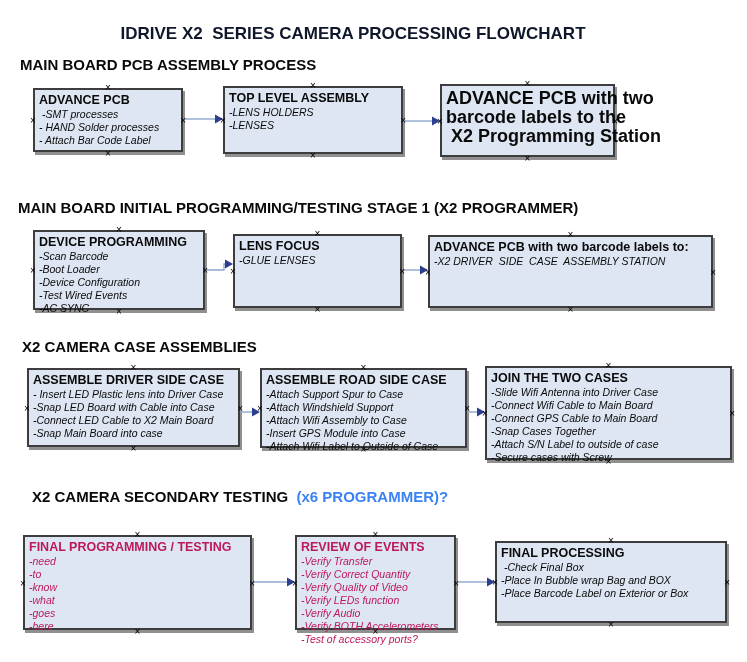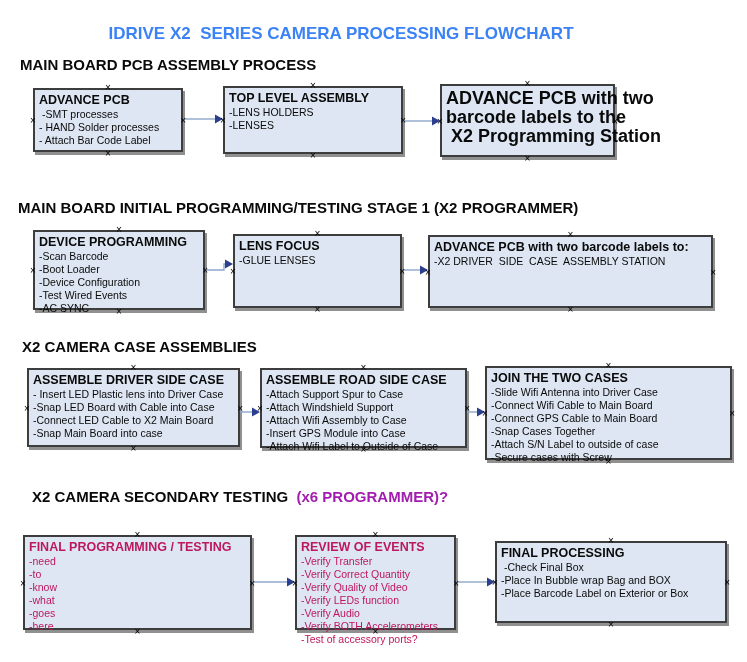--- a/index.html
+++ b/index.html
@@ -5,43 +5,43 @@
   html,body{margin:0;padding:0;background:#ffffff;}
   #canvas{
     position:relative;
     width:747px;height:662px;
     background:#ffffff;
     font-family:"Liberation Sans", sans-serif;
     color:#0a0a0a;
     overflow:hidden;
   }
   #chart-title{
-    position:absolute;left:96px;top:24px;width:490px;
+    position:absolute;left:108px;top:24px;width:490px;
     text-align:center;font-weight:bold;font-size:17px;
-    white-space:pre;color:#3b82f6;
+    white-space:pre;color:#0f172a;
   }
   .section-heading{
     position:absolute;font-weight:bold;font-size:15px;
     color:#0a0a0a;white-space:pre;
   }
   #heading-1{left:20px;top:56px;}
   #heading-2{left:18px;top:199px;}
   #heading-3{left:22px;top:338px;text-align:center;}
   #heading-4{left:32px;top:488px;}
-  .red-text{color:#a21caf;}
+  .red-text{color:#3b82f6;}
 
   .box{
     position:absolute;box-sizing:border-box;
     background:#dde6f2;
     border:2px solid #3d3d3d;
     box-shadow:2px 3px 0 #909090;
     padding:3px 4px 0 4px;
   }
   .box-title{font-weight:bold;font-size:12.5px;line-height:15px;white-space:pre;}
-  .box-item{font-size:10.5px;line-height:13px;white-space:pre;}
+  .box-item{font-size:10.5px;line-height:13px;white-space:pre;font-style:italic;}
   .red-box .box-title,.red-box .box-item{color:#be185d;}
 
   #box-a1{left:33px;top:88px;width:150px;height:64px;}
   #box-a2{left:223px;top:86px;width:180px;height:68px;}
   #box-a3{left:440px;top:84px;width:175px;height:73px;}
   #box-a3 .box-title{font-size:18px;line-height:19px;}
   #box-b1{left:33px;top:230px;width:172px;height:80px;}
   #box-b2{left:233px;top:234px;width:169px;height:74px;}
   #box-b3{left:428px;top:235px;width:285px;height:73px;}
   #box-c1{left:27px;top:368px;width:213px;height:79px;}

